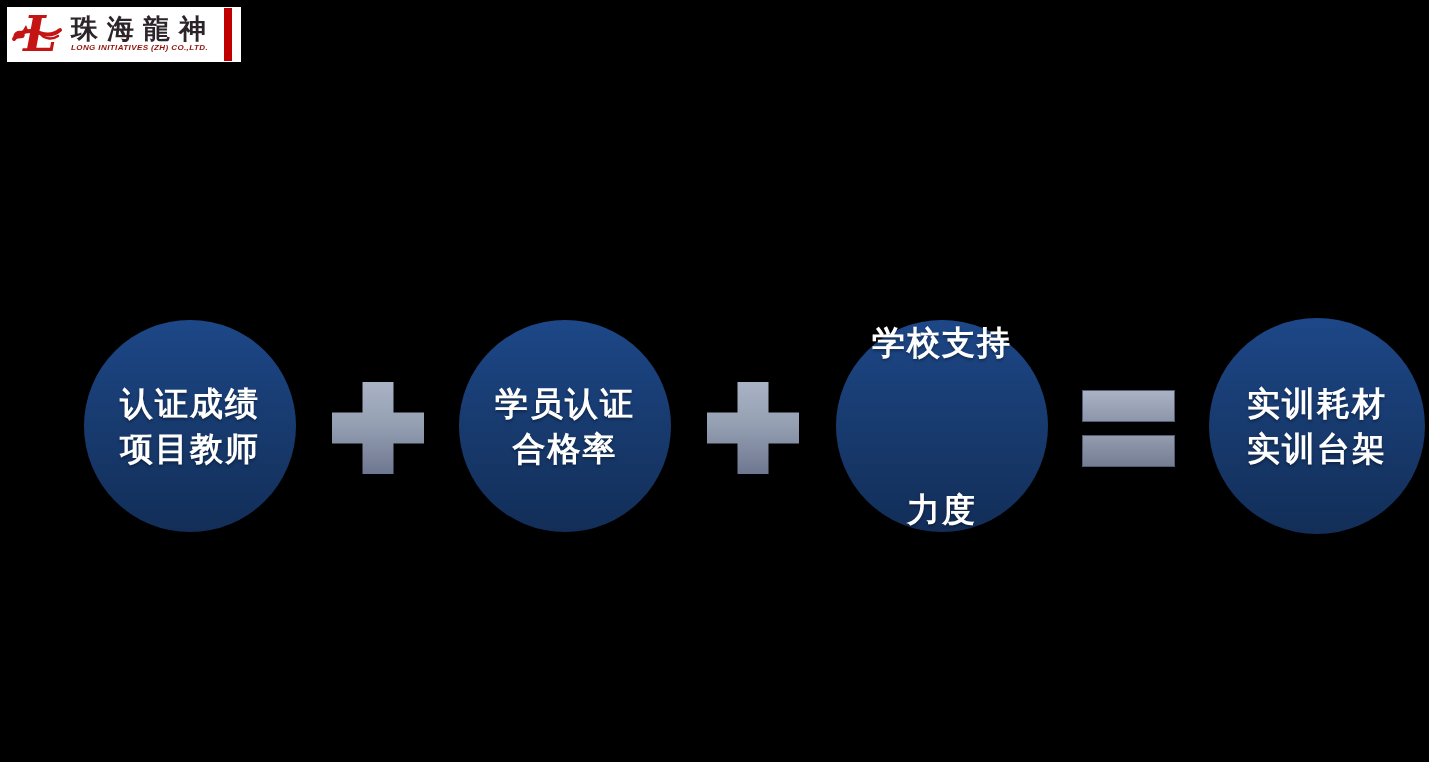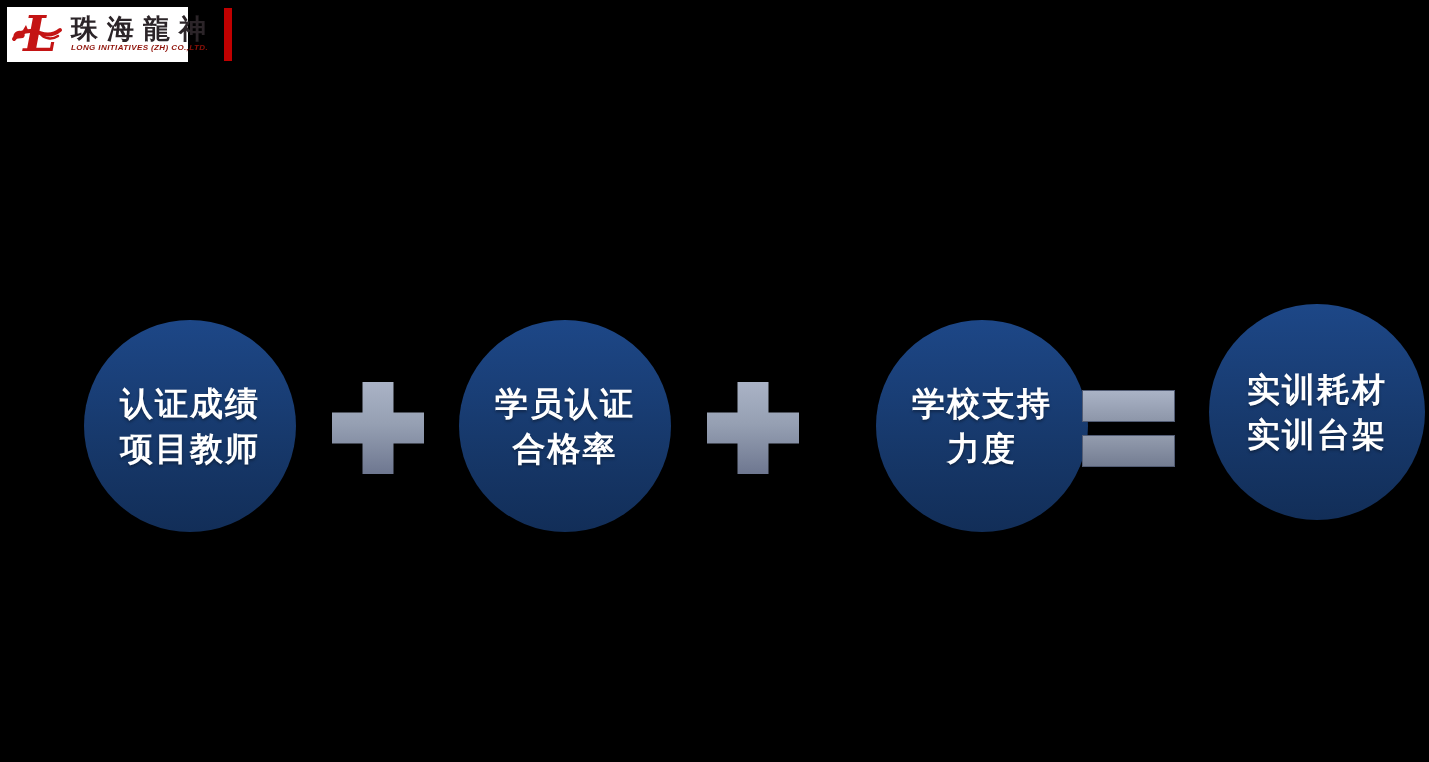--- a/index.html
+++ b/index.html
@@ -7,21 +7,21 @@
     position:relative;
     width:1429px;height:762px;
     background:#000;
     overflow:hidden;
     font-family:"Liberation Sans","DejaVu Sans",sans-serif;
   }
 
   
   .logo-box{
     position:absolute;left:7px;top:7px;
-    width:181px;height:55px;
+    width:234px;height:55px;
     background:#ffffff;
     box-sizing:border-box;
   }
   .logo-mark{
     position:absolute;left:3px;top:2px;width:56px;height:51px;
   }
   .brand-cn{
     position:absolute;left:64px;top:6px;
     font-family:"DejaVu Serif","Liberation Serif",serif;
     font-weight:bold;
@@ -57,22 +57,22 @@
   .circle .line{
     color:#ffffff;
     font-weight:bold;
     font-size:33px;line-height:45px;
     letter-spacing:2px;
     text-shadow:0 2px 3px rgba(0,0,0,0.35);
     white-space:nowrap;
   }
   .c1{left:84px;}
   .c2{left:459px;text-align:center;}
-  .c3{left:876px;}
-  .c4{left:1209px;width:216px;height:216px;top:304px;}
+  .c3{left:836px;justify-content:space-between;}
+  .c4{left:1209px;width:216px;height:216px;top:318px;}
 
   .plus{
     position:absolute;top:382px;
     width:92px;height:92px;
     background:linear-gradient(180deg,#aab3c6 0%,#96a0b3 45%,#6e7790 100%);
     clip-path:polygon(30.5px 0,61.5px 0,61.5px 30.5px,92px 30.5px,92px 61.5px,
                       61.5px 61.5px,61.5px 92px,30.5px 92px,30.5px 61.5px,
                       0 61.5px,0 30.5px,30.5px 30.5px);
     filter:drop-shadow(0 0 1px #3c455c);
   }

